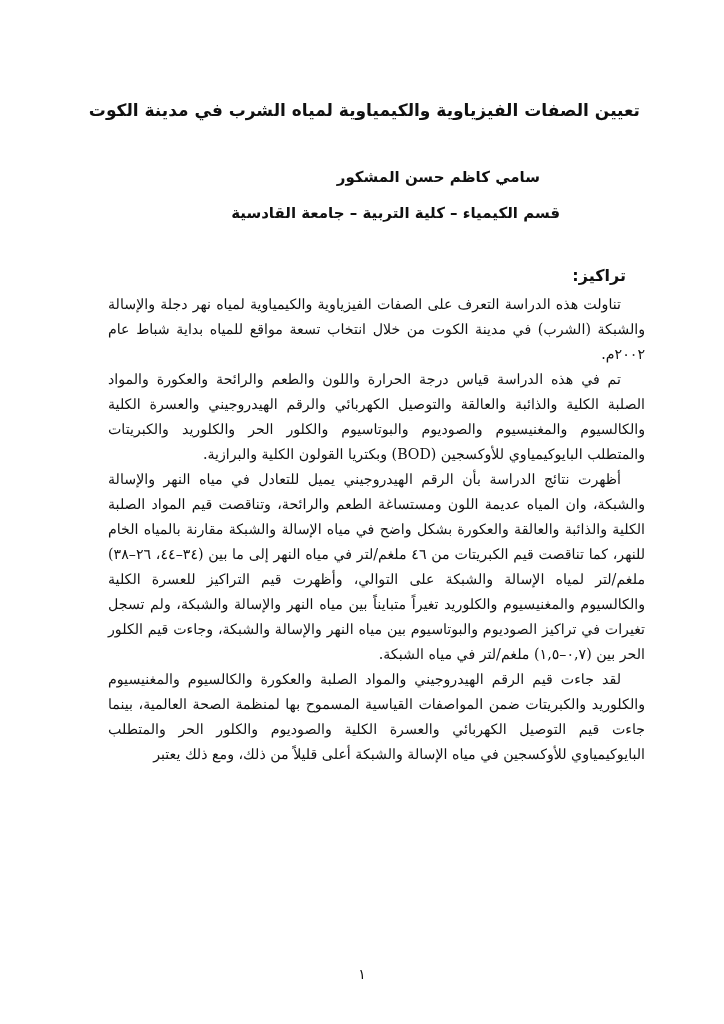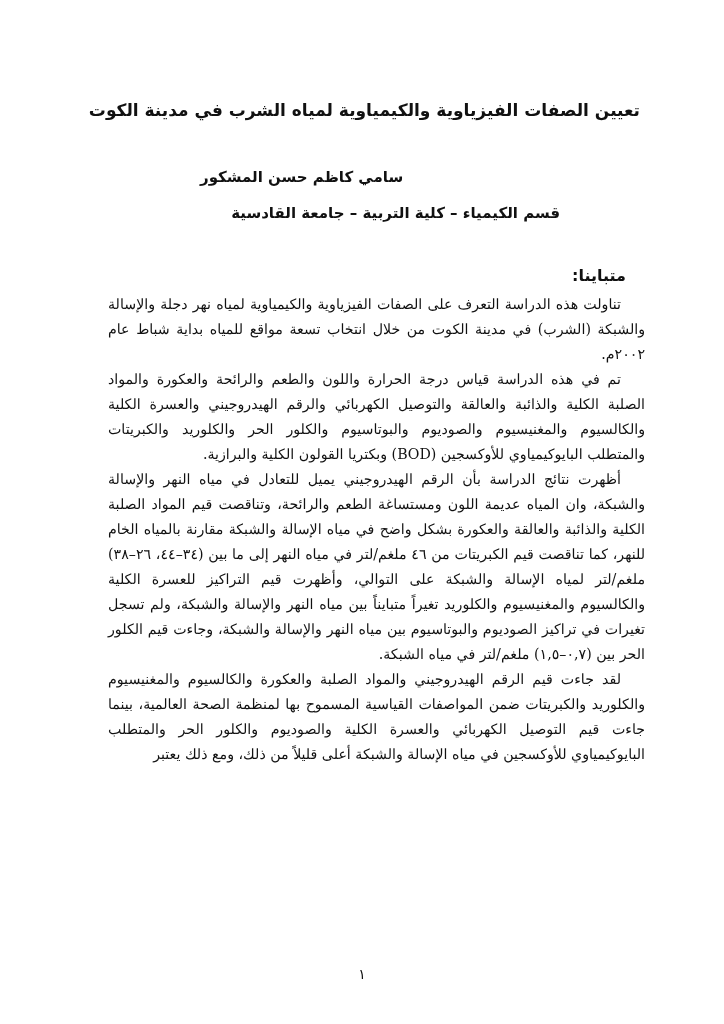--- a/index.html
+++ b/index.html
@@ -29,21 +29,21 @@
       text-align: center;
       font-size: 17px;
       font-weight: bold;
       white-space: nowrap;
     }
     .author {
       position: absolute;
       top: 160px;
       left: 200px;
       width: 340px;
-      text-align: left;
+      text-align: right;
       font-size: 15px;
       font-weight: bold;
     }
     .affiliation {
       position: absolute;
       top: 196px;
       left: 180px;
       width: 380px;
       text-align: right;
       font-size: 15px;
@@ -81,21 +81,21 @@
       font-size: 14px;
     }
   </style>
 </head>
 <body>
 
 <div class="page">
   <div class="title">تعيين الصفات الفيزياوية والكيمياوية لمياه الشرب في مدينة الكوت</div>
   <div class="author">سامي كاظم حسن المشكور</div>
   <div class="affiliation">قسم الكيمياء – كلية التربية – جامعة القادسية</div>
-  <div class="abstract-heading">متباينا:</div>
+  <div class="abstract-heading">تراكيز:</div>
   <div class="body-text">
     <p>تناولت هذه الدراسة التعرف على الصفات الفيزياوية والكيمياوية لمياه نهر دجلة والإسالة والشبكة (الشرب) في مدينة الكوت من خلال انتخاب تسعة مواقع للمياه بداية شباط عام ٢٠٠٢م.</p>
     <p>تم في هذه الدراسة قياس درجة الحرارة واللون والطعم والرائحة والعكورة والمواد الصلبة الكلية والذائبة والعالقة والتوصيل الكهربائي والرقم الهيدروجيني والعسرة الكلية والكالسيوم والمغنيسيوم والصوديوم والبوتاسيوم والكلور الحر والكلوريد والكبريتات والمتطلب البايوكيمياوي للأوكسجين (BOD) وبكتريا القولون الكلية والبرازية.</p>
     <p>أظهرت نتائج الدراسة بأن الرقم الهيدروجيني يميل للتعادل في مياه النهر والإسالة والشبكة، وان المياه عديمة اللون ومستساغة الطعم والرائحة، وتناقصت قيم المواد الصلبة الكلية والذائبة والعالقة والعكورة بشكل واضح في مياه الإسالة والشبكة مقارنة بالمياه الخام للنهر، كما تناقصت قيم الكبريتات من ٤٦ ملغم/لتر في مياه النهر إلى ما بين (٣٤–٤٤، ٢٦–٣٨) ملغم/لتر لمياه الإسالة والشبكة على التوالي، وأظهرت قيم التراكيز للعسرة الكلية والكالسيوم والمغنيسيوم والكلوريد تغيراً متبايناً بين مياه النهر والإسالة والشبكة، ولم تسجل تغيرات في تراكيز الصوديوم والبوتاسيوم بين مياه النهر والإسالة والشبكة، وجاءت قيم الكلور الحر بين (٠,٧–١,٥) ملغم/لتر في مياه الشبكة.</p>
     <p>لقد جاءت قيم الرقم الهيدروجيني والمواد الصلبة والعكورة والكالسيوم والمغنيسيوم والكلوريد والكبريتات ضمن المواصفات القياسية المسموح بها لمنظمة الصحة العالمية، بينما جاءت قيم التوصيل الكهربائي والعسرة الكلية والصوديوم والكلور الحر والمتطلب البايوكيمياوي للأوكسجين في مياه الإسالة والشبكة أعلى قليلاً من ذلك، ومع ذلك يعتبر</p>
   </div>
   <div class="page-number">١</div>
 </div>
 
 </body></html>

